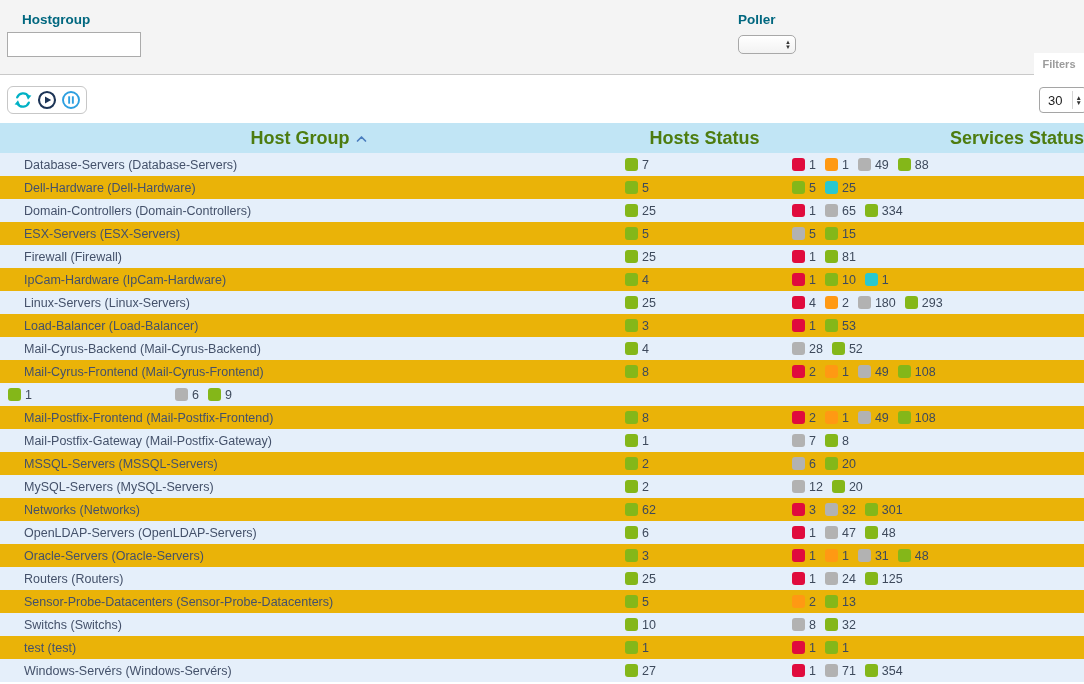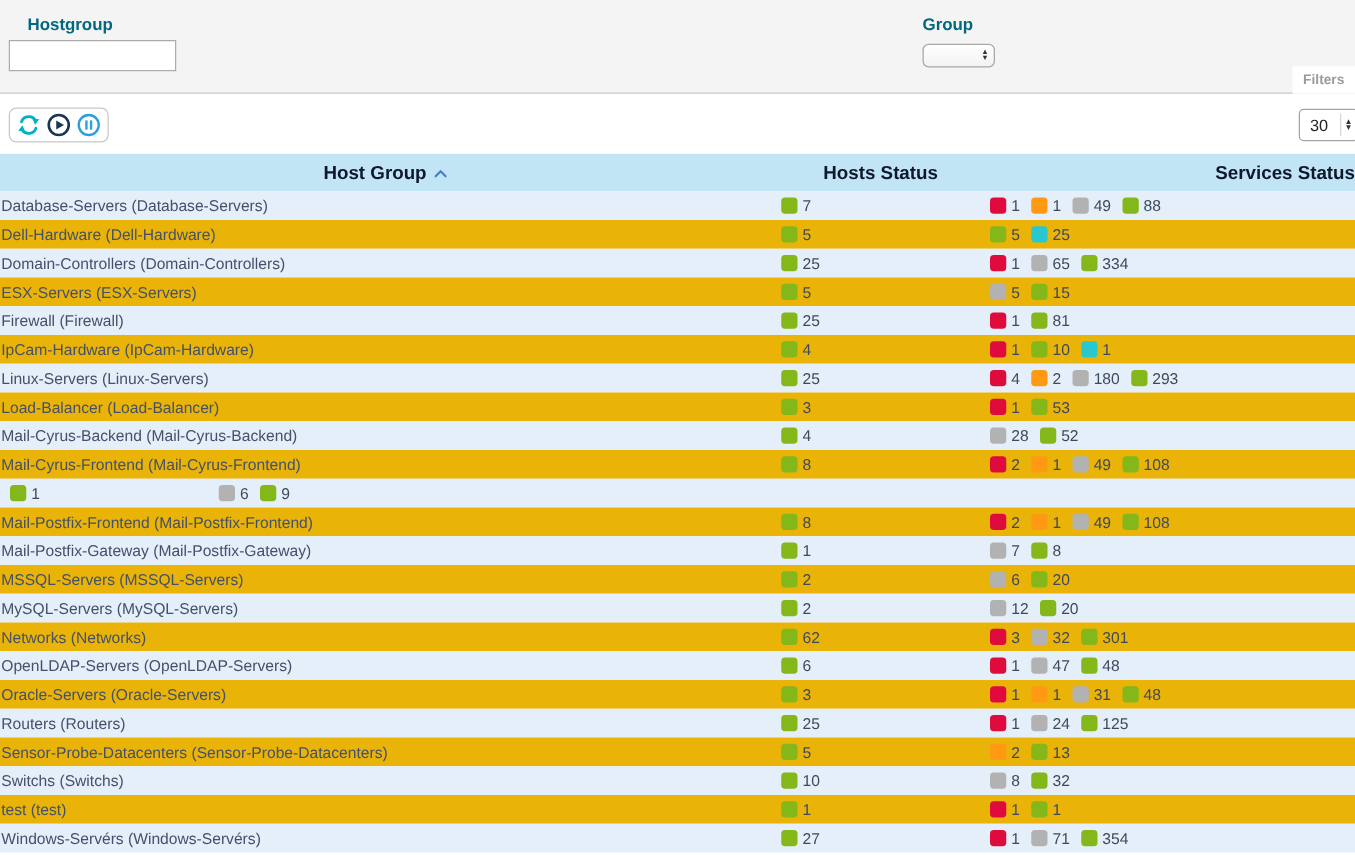--- a/index.html
+++ b/index.html
@@ -60,47 +60,47 @@
     background:#fff; border:1px solid #a5a5a5; border-radius:4px;
     display:flex; align-items:center; justify-content:space-between;
     font-size:13px; color:#222; padding-left:8px; cursor:default;
   }
   .page-size-select .stepper { border-left:1px solid #d5d5d5; height:18px; font-size:6.5px; }
 
   
   .grid { position:absolute; top:123px; left:0; width:1084px; }
   .thead {
     height:30px; background:#c1e5f5; display:flex; align-items:center;
-    font-size:15px; font-weight:bold; color:#0f172a;
+    font-size:18px; font-weight:bold; color:#4d7c0f;
   }
   .th { display:flex; align-items:center; justify-content:center; gap:6px; cursor:pointer; }
   .th-hostgroup { width:617px; }
   .th-hosts { width:175px; }
   .th-services { flex:1;justify-content:flex-end; }
   .sort-caret { display:inline-flex; margin-top:1px; }
 
   .row { height:23px; display:flex; align-items:center; font-size:12.5px; }
   .row.odd  { background:#e5effa; }
   .row.even { background:#eab308; }
   .cell { display:flex; align-items:center; height:100%; }
-  .name-cell { width:617px; padding-left:1px; color:#44516a; }
+  .name-cell { width:617px; padding-left:24px; color:#44516a; }
   .hosts-cell { width:175px; padding-left:8px; }
   .services-cell { flex:1; }
 
   .status-group { display:inline-flex; align-items:center; margin-right:9px; cursor:pointer; }
   .badge { width:13px; height:13px; border-radius:3px; display:inline-block; margin-right:4px; }
   .count { color:#3e4a5c; font-size:12.5px; }
 </style>
 </head>
 <body>
 
 <div class="filter-panel">
   <div class="field-label hostgroup-label">Hostgroup</div>
   <input class="text-input" type="text" value="" style="">
-  <div class="field-label poller-label">Group</div>
+  <div class="field-label poller-label">Poller</div>
   <div class="mini-select">
     <span></span>
     <span class="stepper">
         <span>▲</span>
         <span>▼</span>
       </span>
   </div>
   <div class="filters-tab">Filters</div>
 </div>
 

